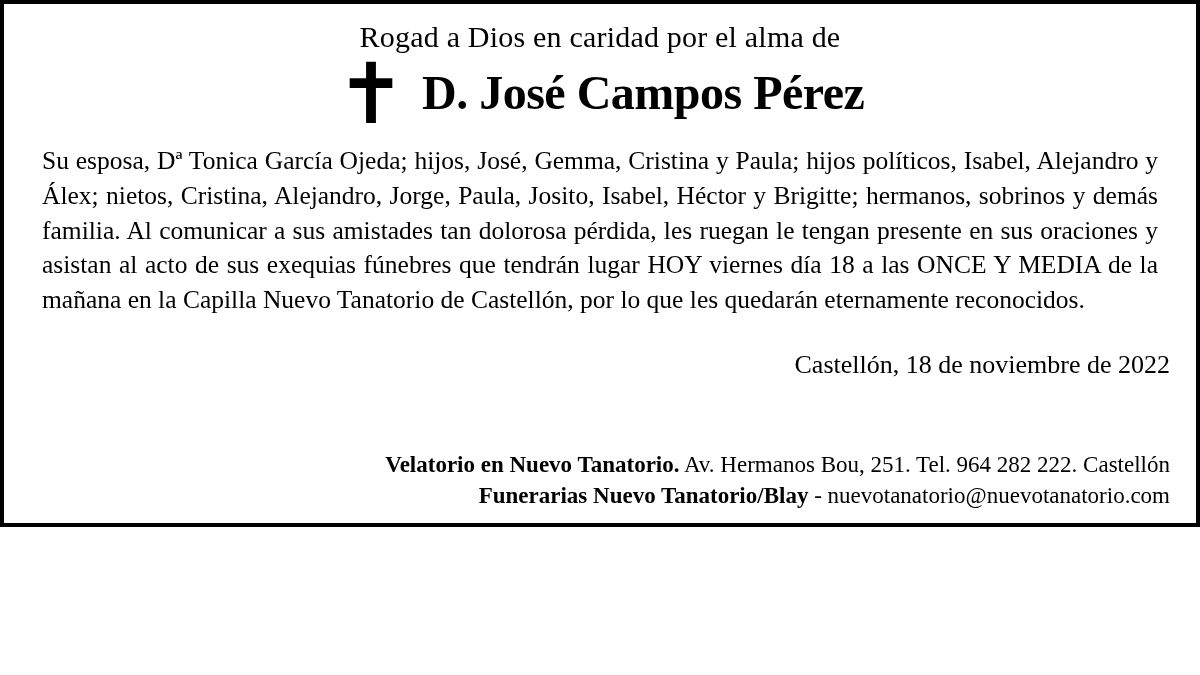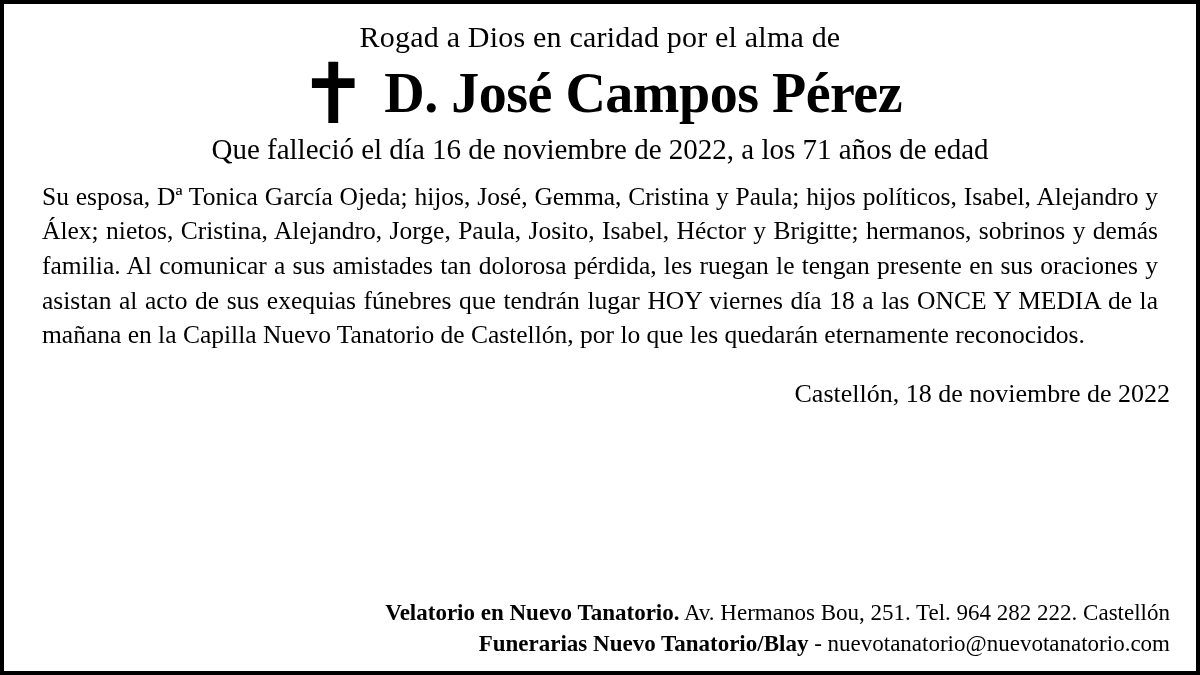--- a/index.html
+++ b/index.html
@@ -10,21 +10,21 @@
   body {
     width: 1200px;
     height: 675px;
     font-family: "Liberation Serif", serif;
     color: #000000;
     overflow: hidden;
   }
   .obituary {
     box-sizing: border-box;
     width: 1200px;
-    height: 675px;
+    height: 527px;
     background: #ffffff;
     border: 4px solid #000000;
     padding: 10px 26px 12px 26px;
     display: flex;
     flex-direction: column;
   }
   .lead {
     text-align: center;
     font-size: 30px;
     line-height: 1.1;
@@ -42,21 +42,21 @@
   }
   .cross {
     font-size: 84px;
     line-height: 0.85;
     font-weight: 700;
     font-family: "DejaVu Sans", sans-serif;
     position: relative;
     top: 2px;
   }
   .deceased-name {
-    font-size: 56px;
+    font-size: 48px;
     font-weight: 700;
     line-height: 1.0;
     letter-spacing: -0.5px;
     white-space: nowrap;
   }
   .died-line,
   .sacraments-line {
     text-align: center;
     font-size: 29px;
     line-height: 1.22;
@@ -72,21 +72,21 @@
   .body-text {
     font-size: 25.5px;
     line-height: 1.36;
     text-align: justify;
     text-justify: inter-word;
     margin: 12px;
   }
   .place-date {
     text-align: right;
     font-size: 26px;
-    margin-top: 14px;
+    margin-top: 20px;
     margin-bottom: 2px;
   }
   .footer {
     margin-top: auto;
     padding-top: 4px;
   }
   .footer-line {
     font-size: 23px;
     line-height: 1.35;
     text-align: right;
@@ -100,21 +100,20 @@
 
 <div class="obituary">
 
   <div class="lead">Rogad a Dios en caridad por el alma de</div>
 
   <div class="name-row">
     <span class="cross">✝</span>
     <span class="deceased-name">D. José Campos Pérez</span>
   </div>
 
-  <div class="died-line">Que falleció el día 16 de noviembre de 2022, a los 71 años de edad</div>
 
 
   <p class="body-text">Su esposa, Dª Tonica García Ojeda; hijos, José, Gemma, Cristina y Paula; hijos políticos, Isabel, Alejandro y Álex; nietos, Cristina, Alejandro, Jorge, Paula, Josito, Isabel, Héctor y Brigitte; hermanos, sobrinos y demás familia. Al comunicar a sus amistades tan dolorosa pérdida, les ruegan le tengan presente en sus oraciones y asistan al acto de sus exequias fúnebres que tendrán lugar HOY viernes día 18 a las ONCE Y MEDIA de la mañana en la Capilla Nuevo Tanatorio de Castellón, por lo que les quedarán eternamente reconocidos.</p>
 
   <div class="place-date">Castellón, 18 de noviembre de 2022</div>
 
   <div class="footer">
     <div class="footer-line">
       <span class="strong">Velatorio en Nuevo Tanatorio.</span><span> Av. Hermanos Bou, 251. Tel. 964 282 222. Castellón</span>
     </div>

